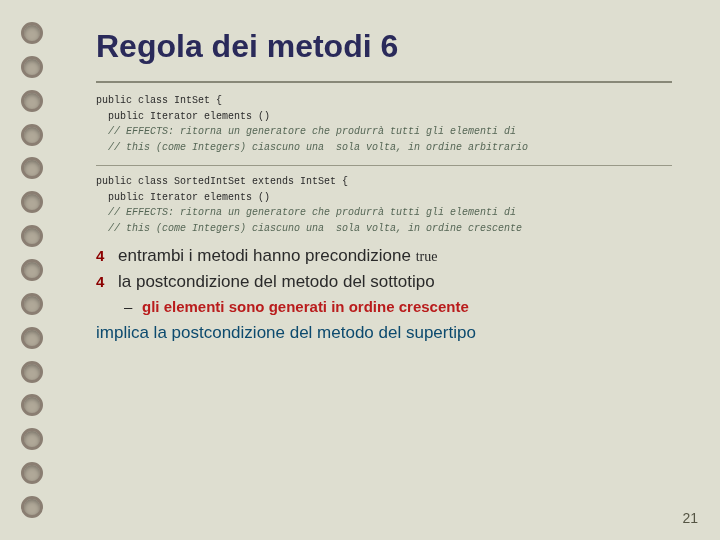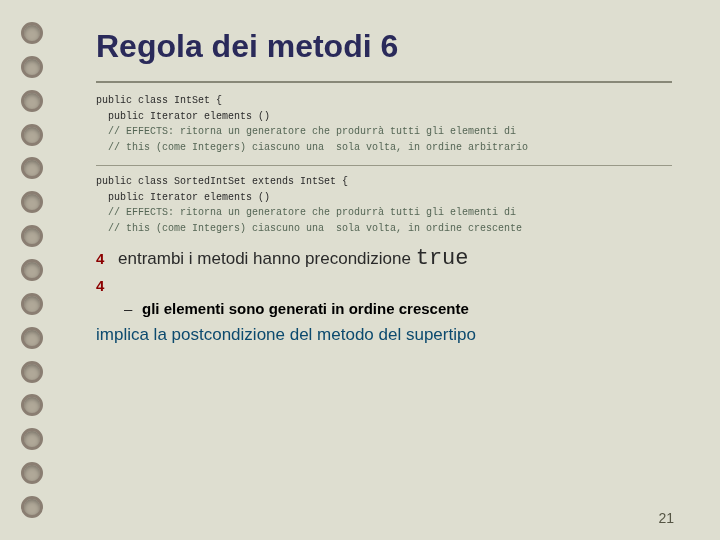--- a/index.html
+++ b/index.html
@@ -61,20 +61,21 @@
       font-family: 'Courier New', Courier, monospace;
       font-size: 10px;
       color: #2a2a2a;
       line-height: 1.55;
       margin-bottom: 10px;
       background: transparent;
     }
 
     .code-block .comment {
       color: #556655;
+      font-style: italic;
     }
 
     .divider2 {
       border: none;
       border-top: 1px solid #999988;
       margin: 8px 0;
     }
 
     .bullet-section {
       margin-top: 10px;
@@ -94,59 +95,59 @@
       font-family: Arial, sans-serif;
     }
 
     .bullet-text {
       font-size: 17px;
       color: #2a2a2a;
       font-family: Arial, sans-serif;
     }
 
     .bullet-text .mono {
-      font-family: Liberation Mono, monospace;
-      font-size: 22px;
+      font-family: Liberation Serif, serif;
+      font-size: 14px;
       color: #2a2a2a;
     }
 
     .sub-bullet {
       display: flex;
       align-items: baseline;
       margin-left: 28px;
       margin-bottom: 6px;
     }
 
     .sub-dash {
       color: #2a2a2a;
       font-size: 15px;
       min-width: 18px;
       font-family: Arial, sans-serif;
     }
 
     .sub-text {
       font-size: 15px;
-      color: #000000;
+      color: #b91c1c;
       font-family: Arial, sans-serif;
       font-weight: bold;
       text-align: center;
     }
 
     .final-text {
       font-size: 17px;
       color: #0c4a6e;
       font-family: Arial, sans-serif;
       margin-top: 8px;
       margin-left: 0px;
     }
 
     .page-number {
       position: absolute;
       bottom: 14px;
-      right: 46px;
+      right: 22px;
       font-size: 14px;
       color: #555544;
       font-family: Arial, sans-serif;
     }
   </style>
 </head>
 <body>
 
 <div class="slide">
 
@@ -192,20 +193,21 @@
 
     <div class="bullet-row">
       <span class="bullet-num">4</span>
       <span class="bullet-text">
         entrambi i metodi hanno precondizione <span class="mono">true</span>
       </span>
     </div>
 
     <div class="bullet-row">
       <span class="bullet-num">4</span>
+      <span class="bullet-text">la postcondizione del metodo del sottotipo</span>
     </div>
 
     <div class="sub-bullet">
       <span class="sub-dash">–</span>
       <span class="sub-text">gli elementi sono generati in ordine crescente</span>
     </div>
 
     <div class="final-text">implica la postcondizione del metodo del supertipo</div>
 
   </div>

